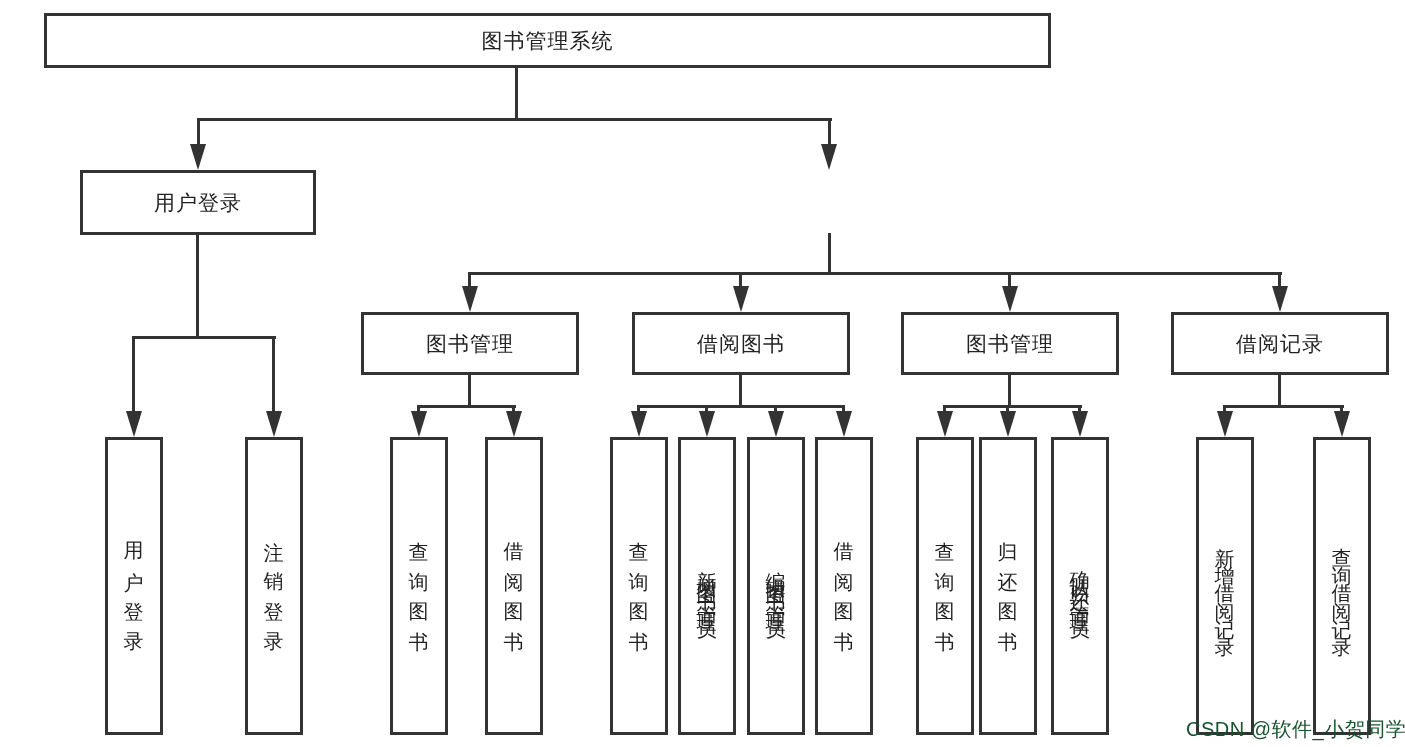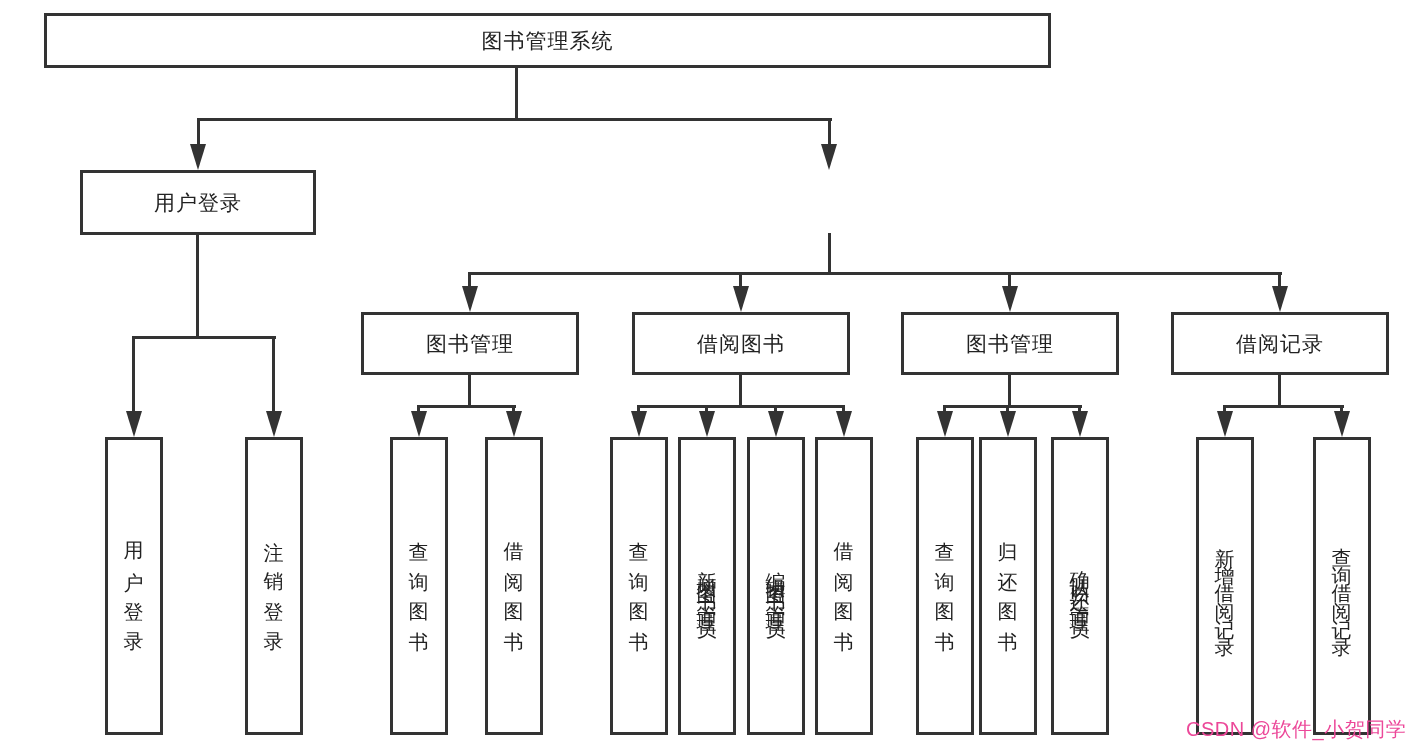--- a/index.html
+++ b/index.html
@@ -47,21 +47,21 @@
     position:absolute;width:0;height:0;
     border-left:8px solid transparent;
     border-right:8px solid transparent;
     border-top:26px solid #333333;
   }
   
   #watermark{
     position:absolute;
     left:1186px;top:716px;
     font-size:20px;
-    color:#ec4899;
+    color:#14532d;
     white-space:nowrap;
     z-index:5;
     letter-spacing:0.5px;
   }
 </style>
 </head>
 <body>
 
 <div id="canvas">
 

